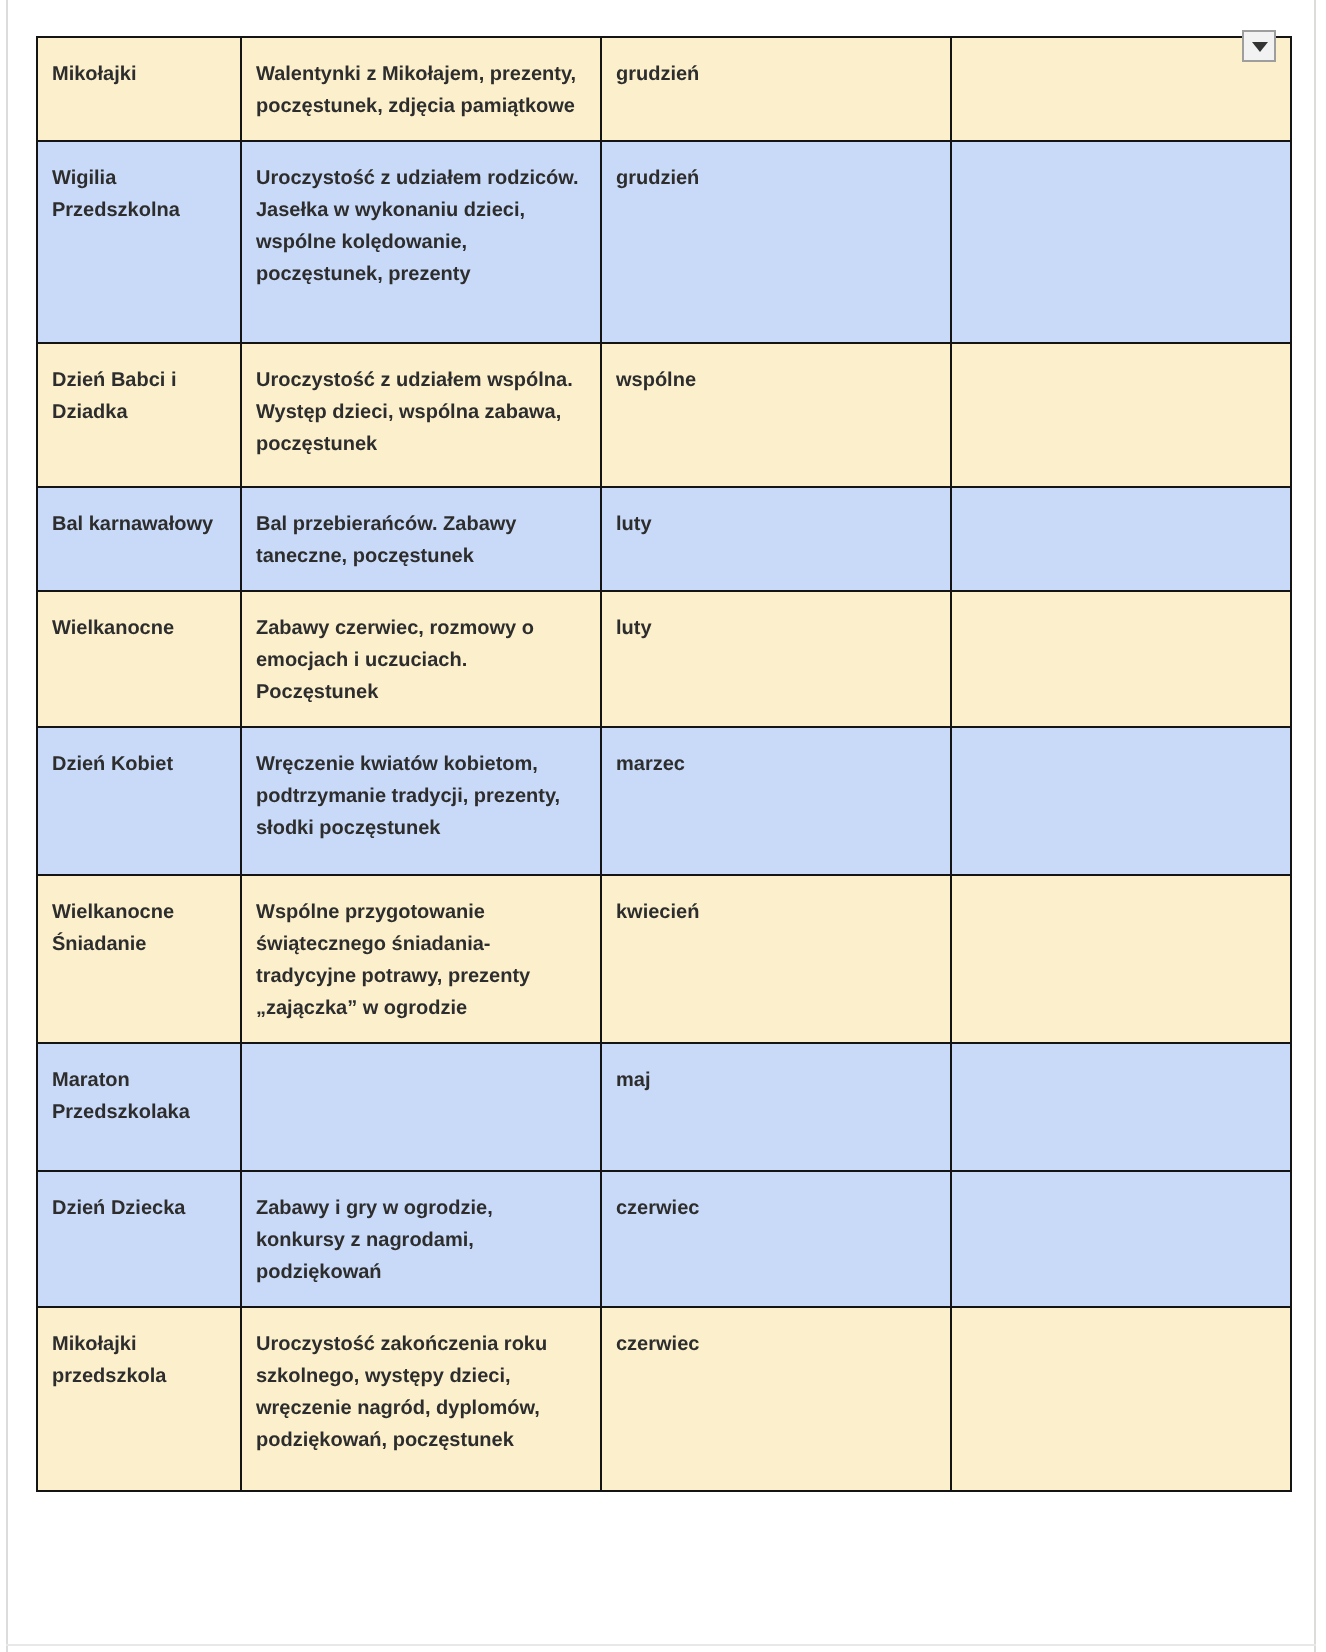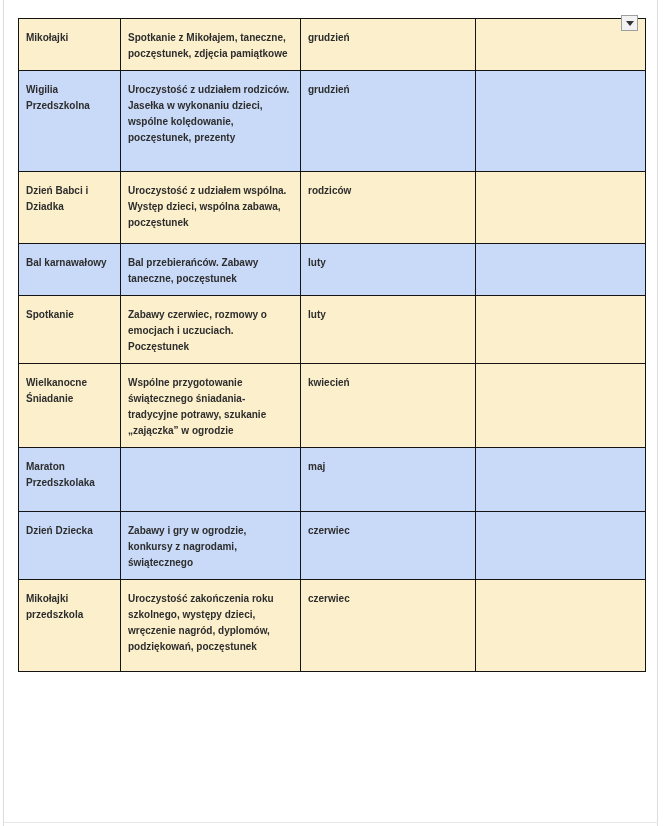--- a/index.html
+++ b/index.html
@@ -61,63 +61,69 @@
 <table class="events">
   <colgroup>
     <col style="width:102px">
       <col style="width:180px">
       <col style="width:175px">
       <col style="width:170px">
   </colgroup>
   <tbody>
     <tr class="r-yellow" style="height:44px">
       <td>Mikołajki</td>
-      <td>Spotkanie z Mikołajem, taneczne, poczęstunek, zdjęcia pamiątkowe</td>
+      <td>Walentynki z Mikołajem, prezenty, poczęstunek, zdjęcia pamiątkowe</td>
       <td>grudzień</td>
       <td></td>
     </tr>
     <tr class="r-blue" style="height:101px">
       <td>Wigilia Przedszkolna</td>
       <td>Uroczystość z udziałem rodziców. Jasełka w wykonaniu dzieci, wspólne kolędowanie, poczęstunek, prezenty</td>
       <td>grudzień</td>
       <td></td>
     </tr>
     <tr class="r-yellow" style="height:72px">
       <td>Dzień Babci i Dziadka</td>
       <td>Uroczystość z udziałem wspólna. Występ dzieci, wspólna zabawa, poczęstunek</td>
-      <td>rodziców</td>
+      <td>wspólne</td>
       <td></td>
     </tr>
     <tr class="r-blue" style="height:44px">
       <td>Bal karnawałowy</td>
       <td>Bal przebierańców. Zabawy taneczne, poczęstunek</td>
       <td>luty</td>
       <td></td>
     </tr>
     <tr class="r-yellow" style="height:59px">
-      <td>Spotkanie</td>
+      <td>Wielkanocne</td>
       <td>Zabawy czerwiec, rozmowy o emocjach i uczuciach. Poczęstunek</td>
       <td>luty</td>
       <td></td>
     </tr>
+    <tr class="r-blue" style="height:74px">
+      <td>Dzień Kobiet</td>
+      <td>Wręczenie kwiatów kobietom, podtrzymanie tradycji, prezenty, słodki poczęstunek</td>
+      <td>marzec</td>
+      <td></td>
+    </tr>
     <tr class="r-yellow" style="height:72px">
       <td>Wielkanocne Śniadanie</td>
-      <td>Wspólne przygotowanie świątecznego śniadania- tradycyjne potrawy, szukanie „zajączka” w ogrodzie</td>
+      <td>Wspólne przygotowanie świątecznego śniadania- tradycyjne potrawy, prezenty „zajączka” w ogrodzie</td>
       <td>kwiecień</td>
       <td></td>
     </tr>
     <tr class="r-blue" style="height:64px">
       <td>Maraton Przedszkolaka</td>
       <td></td>
       <td>maj</td>
       <td></td>
     </tr>
     <tr class="r-blue" style="height:58px">
       <td>Dzień Dziecka</td>
-      <td>Zabawy i gry w ogrodzie, konkursy z nagrodami, świątecznego</td>
+      <td>Zabawy i gry w ogrodzie, konkursy z nagrodami, podziękowań</td>
       <td>czerwiec</td>
       <td></td>
     </tr>
     <tr class="r-yellow" style="height:92px">
       <td>Mikołajki przedszkola</td>
       <td>Uroczystość zakończenia roku szkolnego, występy dzieci, wręczenie nagród, dyplomów, podziękowań, poczęstunek</td>
       <td>czerwiec</td>
       <td></td>
     </tr>
   </tbody>

